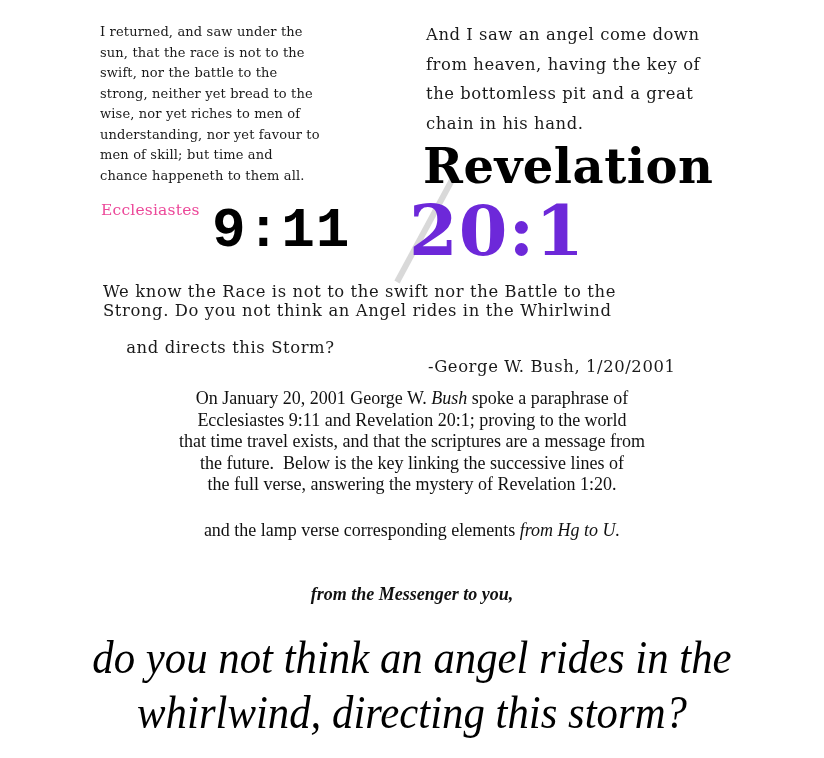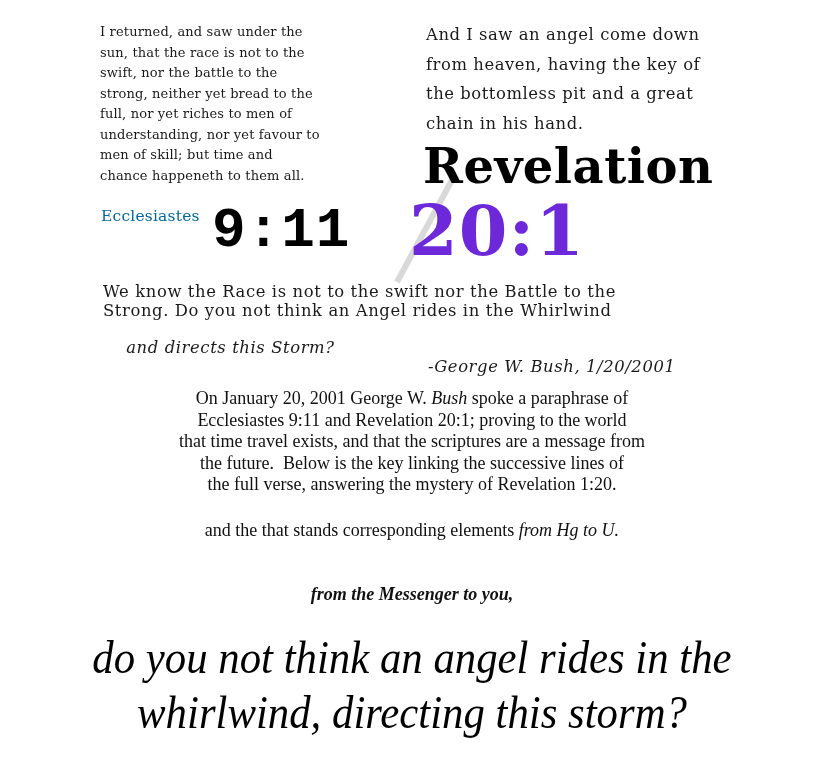--- a/index.html
+++ b/index.html
@@ -14,22 +14,22 @@
   }
   #rev-verse {
     left: 426px; top: 20px; width: 320px;
     font-size: 16.4px; line-height: 29.5px; letter-spacing: 0.55px; color: #1a1a1a;
   }
   #rev-title {
     left: 423px; top: 136px;
     font-size: 48px; font-weight: bold; letter-spacing: 0.5px; line-height: 60px; color: #000;
   }
   #eccl-label {
-    left: 101px; top: 207px;
-    font-size: 15.5px; color: #0369a1; letter-spacing: 0.2px;
+    left: 101px; top: 201px;
+    font-size: 15.5px; color: #ec4899; letter-spacing: 0.2px;
   }
   #slash {
     left: 0; top: 0; width: 824px; height: 758px; pointer-events: none;
   }
   #num-left {
     left: 212px; top: 186px;
     font-size: 56px; font-weight: bold; line-height: 90px; color: #000; letter-spacing: 1px; font-family: Liberation Mono, monospace;
   }
   #num-right {
     left: 409px; top: 186px;
@@ -62,21 +62,21 @@
   }
 </style>
 </head>
 <body>
 
 <div id="eccl-verse" class="abs serif">
   <div>I returned, and saw under the</div>
   <div>sun, that the race is not to the</div>
   <div>swift, nor the battle to the</div>
   <div>strong, neither yet bread to the</div>
-  <div>full, nor yet riches to men of</div>
+  <div>wise, nor yet riches to men of</div>
   <div>understanding, nor yet favour to</div>
   <div>men of skill; but time and</div>
   <div>chance happeneth to them all.</div>
 </div>
 
 <div id="rev-verse" class="abs serif">
   <div>And I saw an angel come down</div>
   <div>from heaven, having the key of</div>
   <div>the bottomless pit and a great</div>
   <div>chain in his hand.</div>
@@ -89,36 +89,36 @@
 <div id="rev-title" class="abs serif">Revelation</div>
 
 <div id="eccl-label" class="abs serif">Ecclesiastes</div>
 
 <div id="num-left" class="abs serif">9:11</div>
 <div id="num-right" class="abs serif">20:1</div>
 
 <div id="bush-quote" class="abs serif">
   <div class="row">We know the Race is not to the swift nor the Battle to the</div>
   <div class="row">Strong. Do you not think an Angel rides in the Whirlwind</div>
-  <div class="row" style="position:relative;font-style:italic;">
+  <div class="row" style="position:relative;">
     <span>and directs this Storm?</span>
     <span class="attrib">-George W. Bush, 1/20/2001</span>
   </div>
 </div>
 
 <div id="explain" class="abs tnr">
   <p><span>On January 20, 2001 George W. </span><i>Bush</i><span> spoke a paraphrase of</span></p>
   <p>Ecclesiastes 9:11 and Revelation 20:1; proving to the world</p>
   <p>that time travel exists, and that the scriptures are a message from</p>
   <p style="white-space:pre;">the future.  Below is the key linking the successive lines of</p>
   <p>the full verse, answering the mystery of Revelation 1:20.</p>
 </div>
 
 <div id="stars" class="abs tnr">
-  <div><span>and the that stands corresponding elements </span><i>from Hg to U.</i></div>
+  <div><span>and the lamp verse corresponding elements </span><i>from Hg to U.</i></div>
 </div>
 
 <div id="messenger" class="abs tnr">from the Messenger to you,</div>
 
 <div id="closing" class="abs tnr">
   <div>do you not think an angel rides in the</div>
   <div>whirlwind, directing this storm?</div>
 </div>
 
 </body></html>

